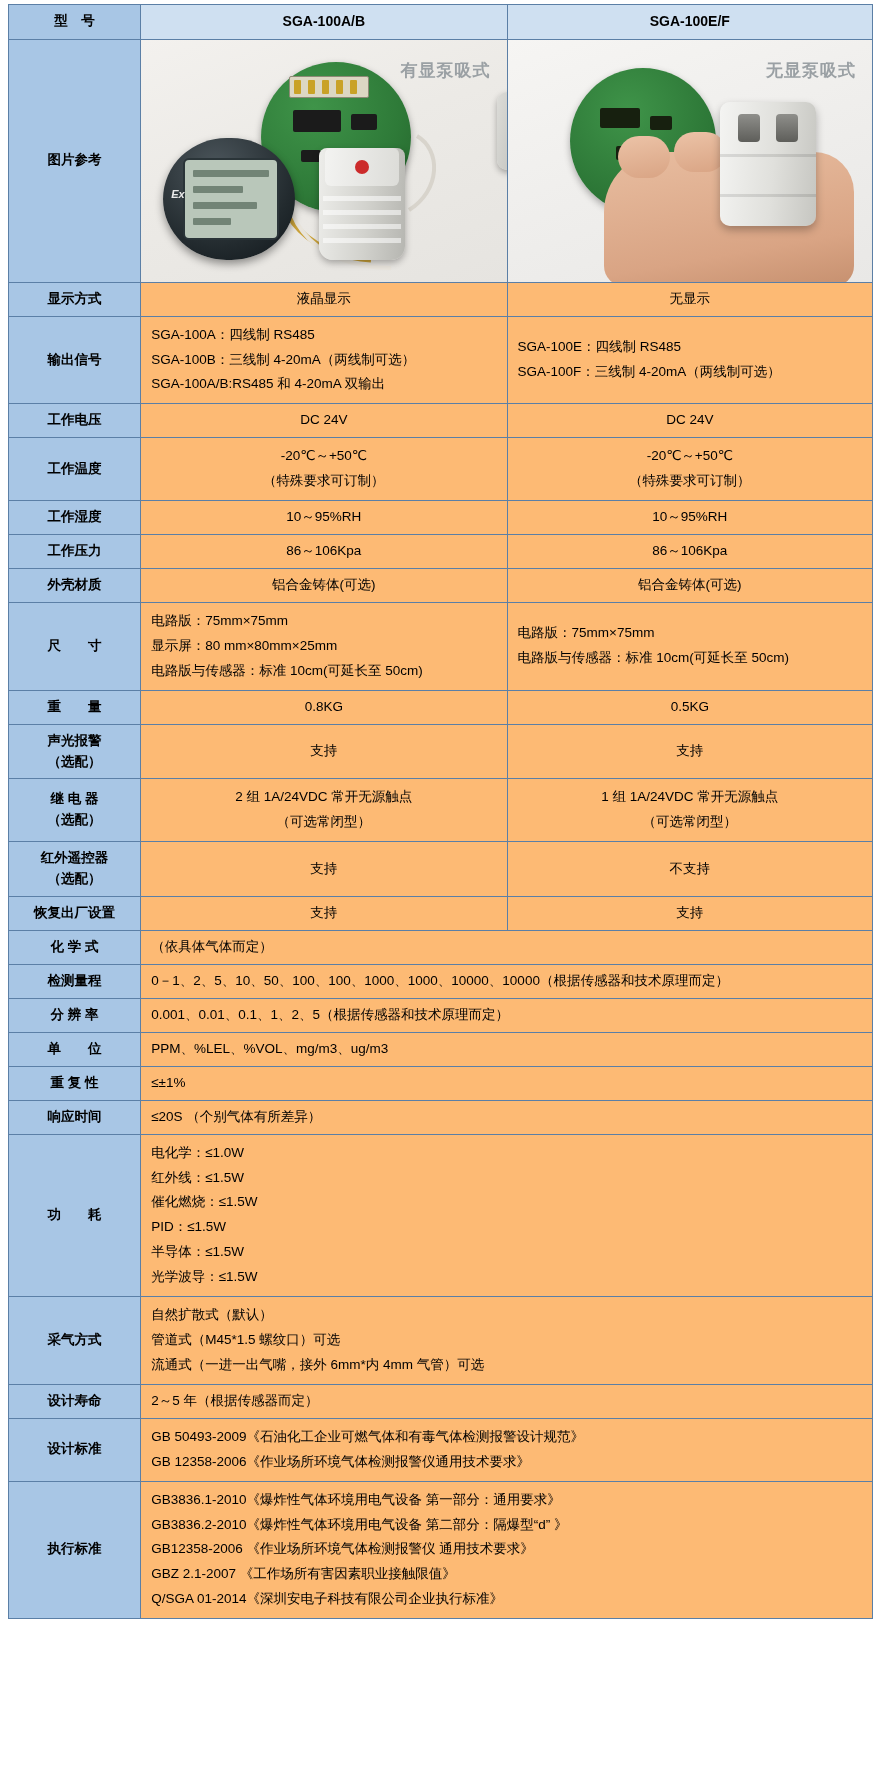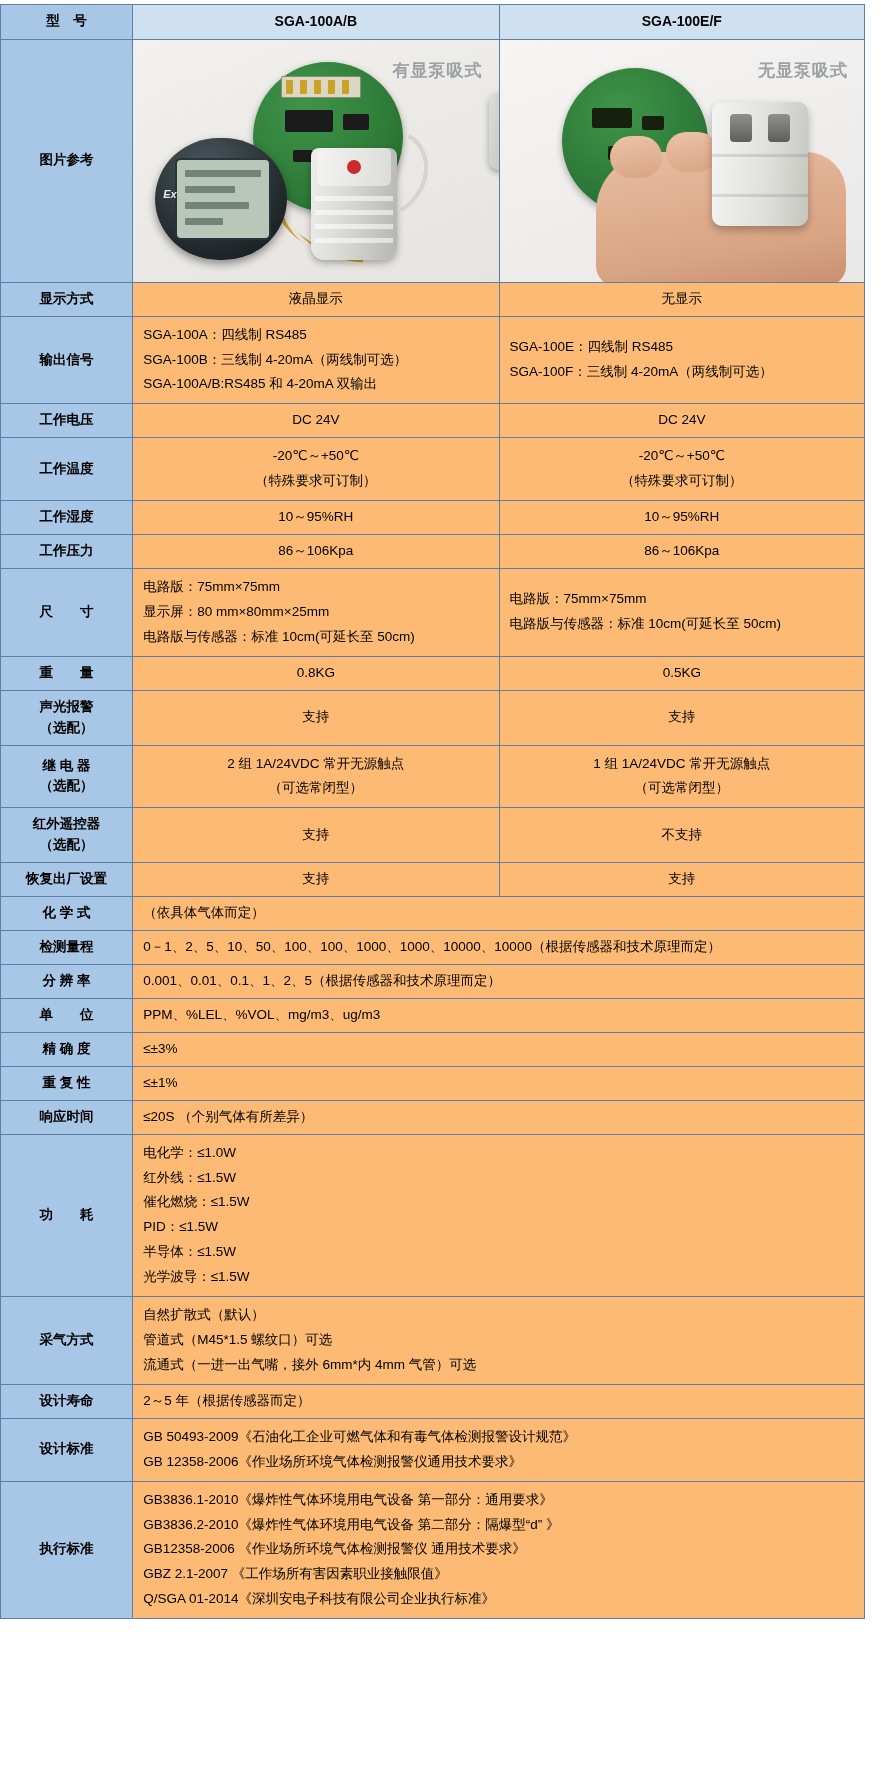--- a/index.html
+++ b/index.html
@@ -8,21 +8,21 @@
     background: #ffffff;
   }
   body {
     width: 881px;
     font-family: "Liberation Sans", "DejaVu Sans", sans-serif;
     color: #000;
   }
   .sheet {
     width: 881px;
     box-sizing: border-box;
-    padding: 4px 8px 6px 0;
+    padding: 4px 8px 6px 8px;
   }
   table.spec {
     border-collapse: collapse;
     width: 865px;
     table-layout: fixed;
   }
   table.spec td {
     border: 1px solid #5b7fa6;
     vertical-align: middle;
     font-size: 13.5px;
@@ -383,20 +383,25 @@
         <td class="val center">10～95%RH</td>
         <td class="val center">10～95%RH</td>
       </tr>
 
       <tr>
         <td class="label">工作压力</td>
         <td class="val center">86～106Kpa</td>
         <td class="val center">86～106Kpa</td>
       </tr>
 
+      <tr>
+        <td class="label">外壳材质</td>
+        <td class="val center">铝合金铸体(可选)</td>
+        <td class="val center">铝合金铸体(可选)</td>
+      </tr>
 
       <tr>
         <td class="label">尺　　寸</td>
         <td class="val multi">
           <div>电路版：75mm×75mm</div>
           <div>显示屏：80  mm×80mm×25mm</div>
           <div>电路版与传感器：标准 10cm(可延长至 50cm)</div>
         </td>
         <td class="val multi">
           <div>电路版：75mm×75mm</div>
@@ -464,24 +469,20 @@
       <tr>
         <td class="label">分 辨 率</td>
         <td class="val" colspan="2">0.001、0.01、0.1、1、2、5（根据传感器和技术原理而定）</td>
       </tr>
 
       <tr>
         <td class="label">单　　位</td>
         <td class="val" colspan="2">PPM、%LEL、%VOL、mg/m3、ug/m3</td>
       </tr>
 
-      <tr>
-        <td class="label">精 确 度</td>
-        <td class="val" colspan="2">≤±3%</td>
-      </tr>
 
       <tr>
         <td class="label">重 复 性</td>
         <td class="val" colspan="2">≤±1%</td>
       </tr>
 
 
       <tr>
         <td class="label">响应时间</td>
         <td class="val" colspan="2">≤20S （个别气体有所差异）</td>

